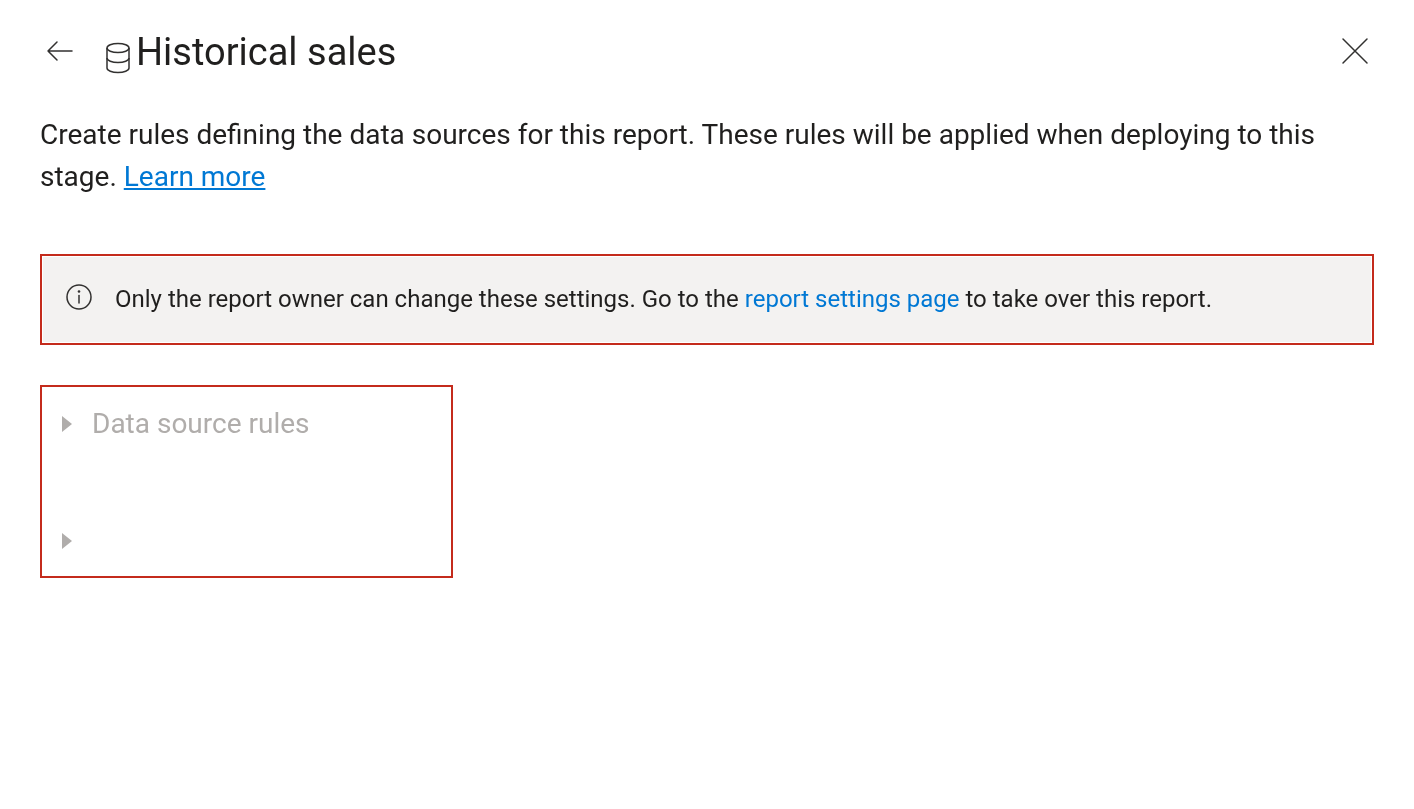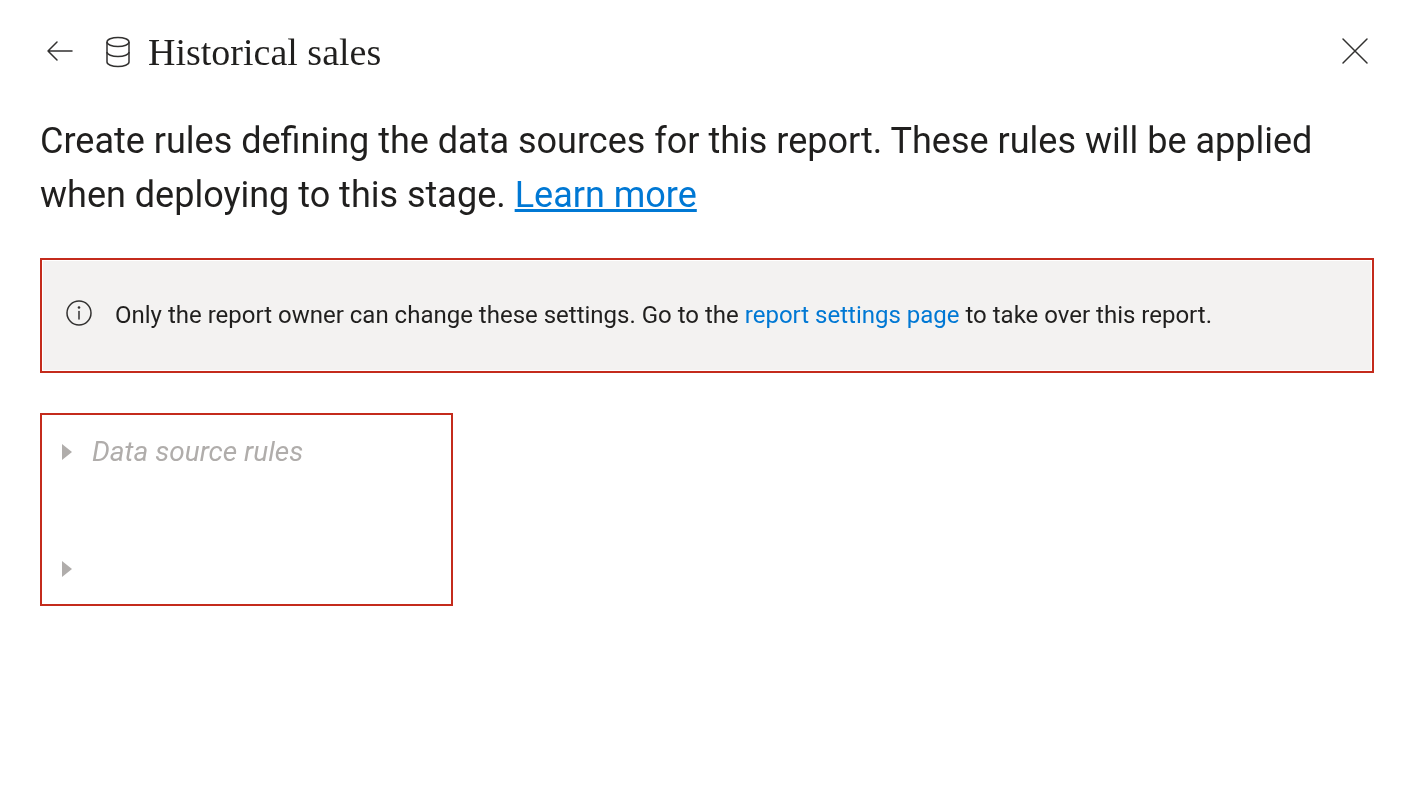--- a/index.html
+++ b/index.html
@@ -25,24 +25,23 @@
       background: none;
       border: none;
       cursor: pointer;
       padding: 4px;
       display: flex;
       align-items: center;
       justify-content: center;
     }
     .title-wrap {
       display: flex;
-      align-items: center;
-      gap: 16px;
+      align-items: flex-end;
+      gap: 4px;
       flex: 1;
-      font-family: Liberation Serif, serif;
     }
     .db-icon {
       display: flex;
       align-items: center;
       justify-content: center;
     }
     .page-title {
       font-size: 38px;
       font-weight: 400;
       color: #201F1E;
@@ -50,39 +49,39 @@
     .close-btn {
       background: none;
       border: none;
       cursor: pointer;
       padding: 4px;
       display: flex;
       align-items: center;
       justify-content: center;
     }
     .description {
-      font-size: 36px;
+      font-size: 28px;
       font-weight: 400;
       color: #201F1E;
       line-height: 1.5;
-      margin-bottom: 36px;
+      margin-bottom: 56px;
     }
     .learn-more-link {
       color: #0078D4;
       text-decoration: underline;
       cursor: pointer;
     }
     .info-banner-outline {
       border: 2px solid #C42B1C;
       padding: 1px;
       margin-bottom: 40px;
     }
     .info-banner {
       background: #F3F2F1;
-      padding: 36px 22px;
+      padding: 24px 22px;
       display: flex;
       align-items: flex-start;
       gap: 22px;
     }
     .info-icon {
       flex-shrink: 0;
       margin-top: 2px;
     }
     .info-text {
       font-size: 24px;
@@ -94,21 +93,20 @@
       color: #0078D4;
       cursor: pointer;
     }
     .rules-outline {
       border: 2px solid #C42B1C;
       width: 413px;
       padding: 20px 18px 26px 18px;
       display: flex;
       flex-direction: column;
       gap: 92px;
-      font-style: italic;
     }
     .rule-row {
       display: flex;
       align-items: center;
       gap: 18px;
       cursor: pointer;
     }
     .chevron {
       display: flex;
       align-items: center;

